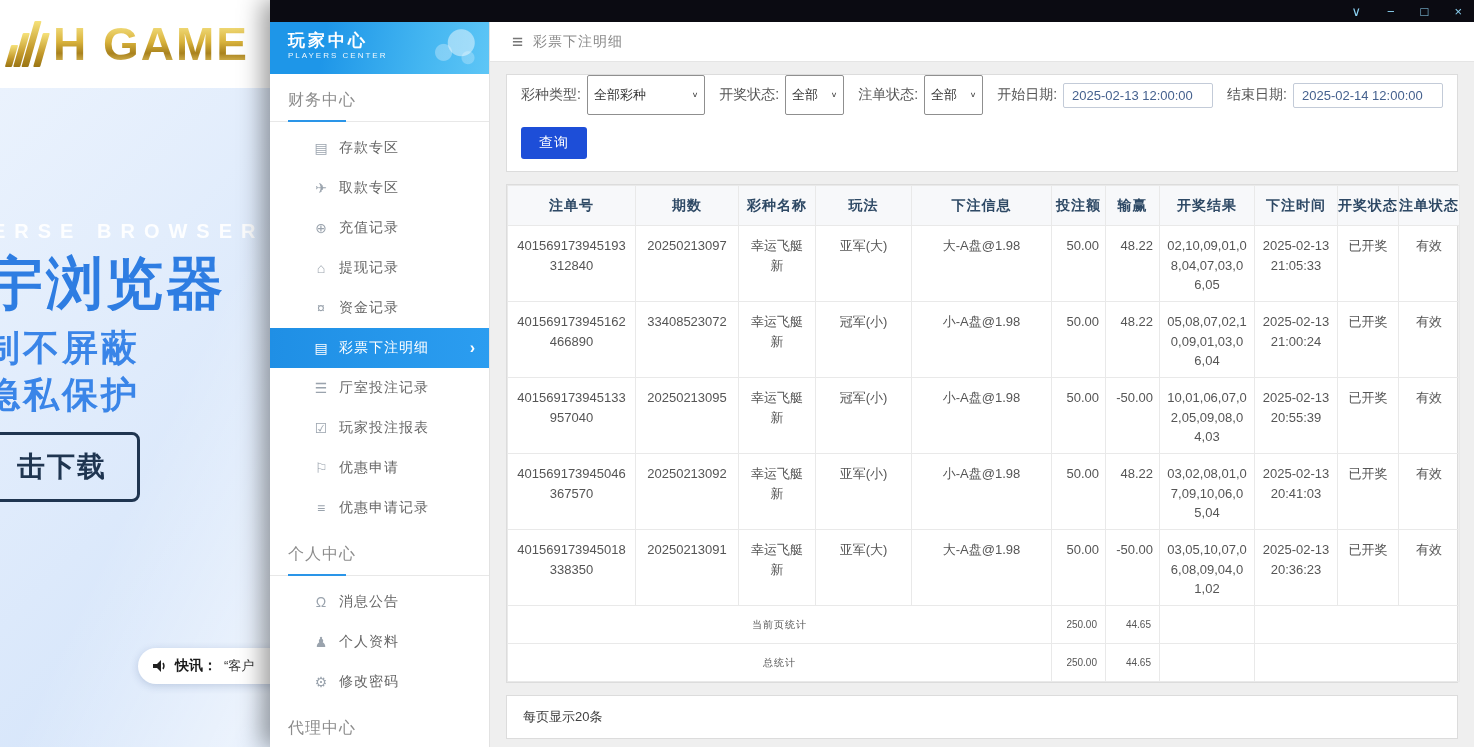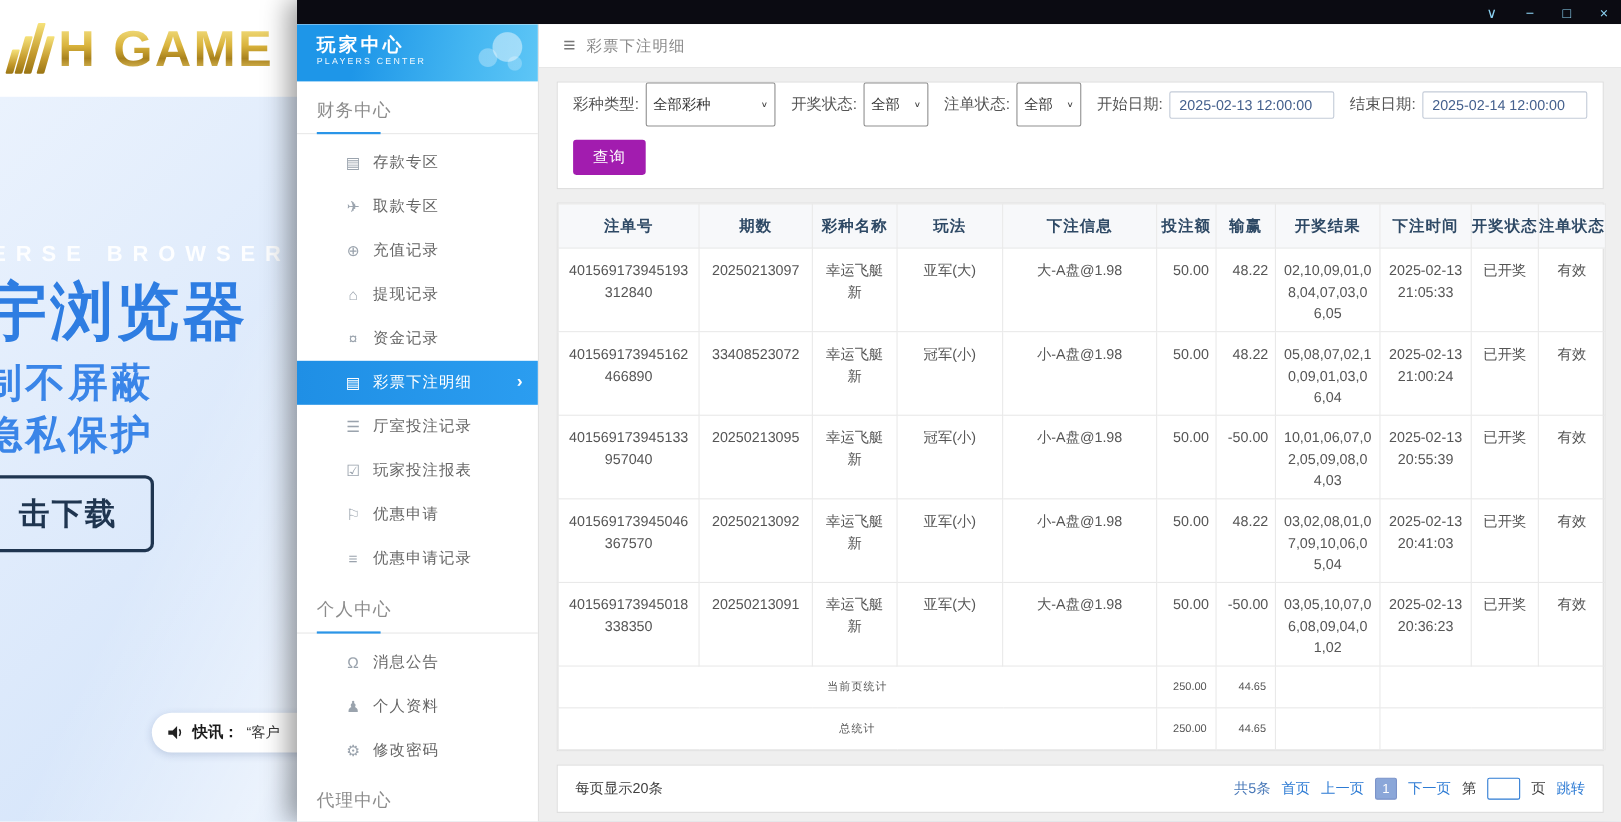--- a/index.html
+++ b/index.html
@@ -85,21 +85,21 @@
   .filter-row { display:flex; align-items:center; flex-wrap:nowrap; }
   .flabel { color:#555; font-size:14px; margin:0 6px 0 14px; white-space:nowrap; }
   .filter-row .flabel:first-child { margin-left:0; }
   .selectbox { height:40px; border:1px solid #8f8f8f; border-radius:2px; background:#fff;
     display:inline-flex; align-items:center; justify-content:space-between; padding:0 6px;
     font-size:13px; color:#333; cursor:pointer; }
   .w125 { width:125px; } .w62 { width:62px; }
   .sel-arrow { font-size:9px; color:#444; margin-left:8px; transform:scaleY(.8); }
   .date-input { height:25px; width:150px; border:1px solid #c3cbd8; border-radius:2px; padding:0 8px;
     font-size:13px; color:#45618e; font-family:"Liberation Sans","DejaVu Sans",sans-serif; }
-  .query-btn { margin-top:12px; background:#a21caf; color:#fff; border:none; border-radius:3px;
+  .query-btn { margin-top:12px; background:#1d4ed8; color:#fff; border:none; border-radius:3px;
     padding:7px 18px; font-size:14px; letter-spacing:1px; cursor:pointer; }
 
   
   table { width:100%; border-collapse:collapse; table-layout:fixed; }
   th, td { border:1px solid #e9e9e9; }
   th { height:40px; background:#f7f8fa; color:#2e4965; font-size:14px; font-weight:700;
     text-align:center; letter-spacing:1px; }
   td { font-size:13px; color:#555; padding:10px 6px 6px; vertical-align:top; line-height:1.5; }
   tbody tr.data-row td { height:76px; }
   .al-c { text-align:center; } .al-r { text-align:right; } .brk { word-break:break-all; }
@@ -372,28 +372,17 @@
                   <td class="al-r">44.65</td>
                   <td></td>
                   <td colspan="3"></td>
                 </tr>
               </tbody>
             </table>
         </div>
 
         <div class="panel pager-panel">
           <span class="pg-text">每页显示20条</span>
-          <div class="pager-right">
-            <span class="pg-total">共5条</span>
-            <a class="pg-link">首页</a>
-            <a class="pg-link">上一页</a>
-            <span class="pg-current">1</span>
-            <a class="pg-link">下一页</a>
-            <span class="pg-text">第</span>
-            <input class="pg-jump-input" style="">
-            <span class="pg-text">页</span>
-            <a class="pg-link">跳转</a>
-          </div>
         </div>
       </div>
     </div>
   </div>
 </div>
 
 </body></html>

